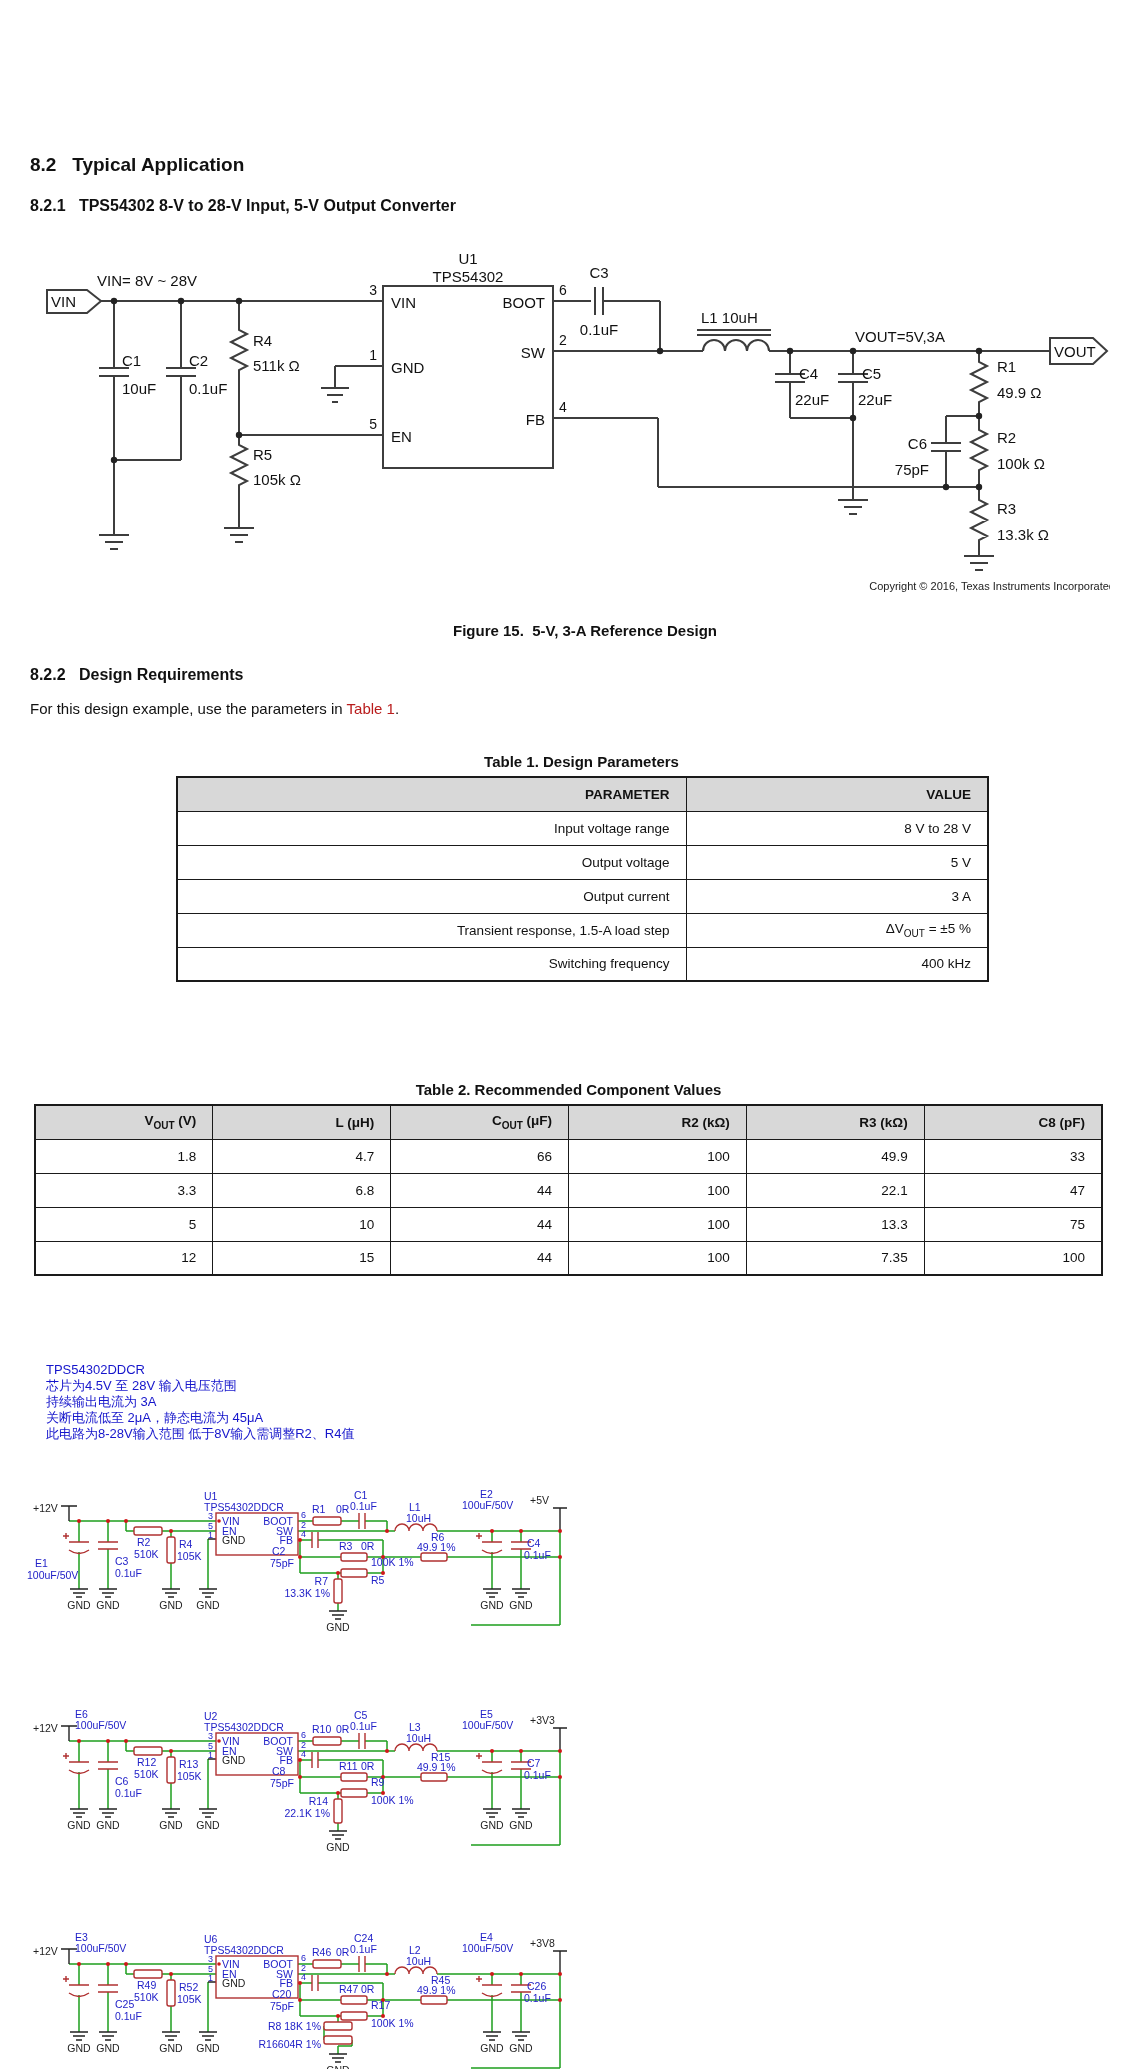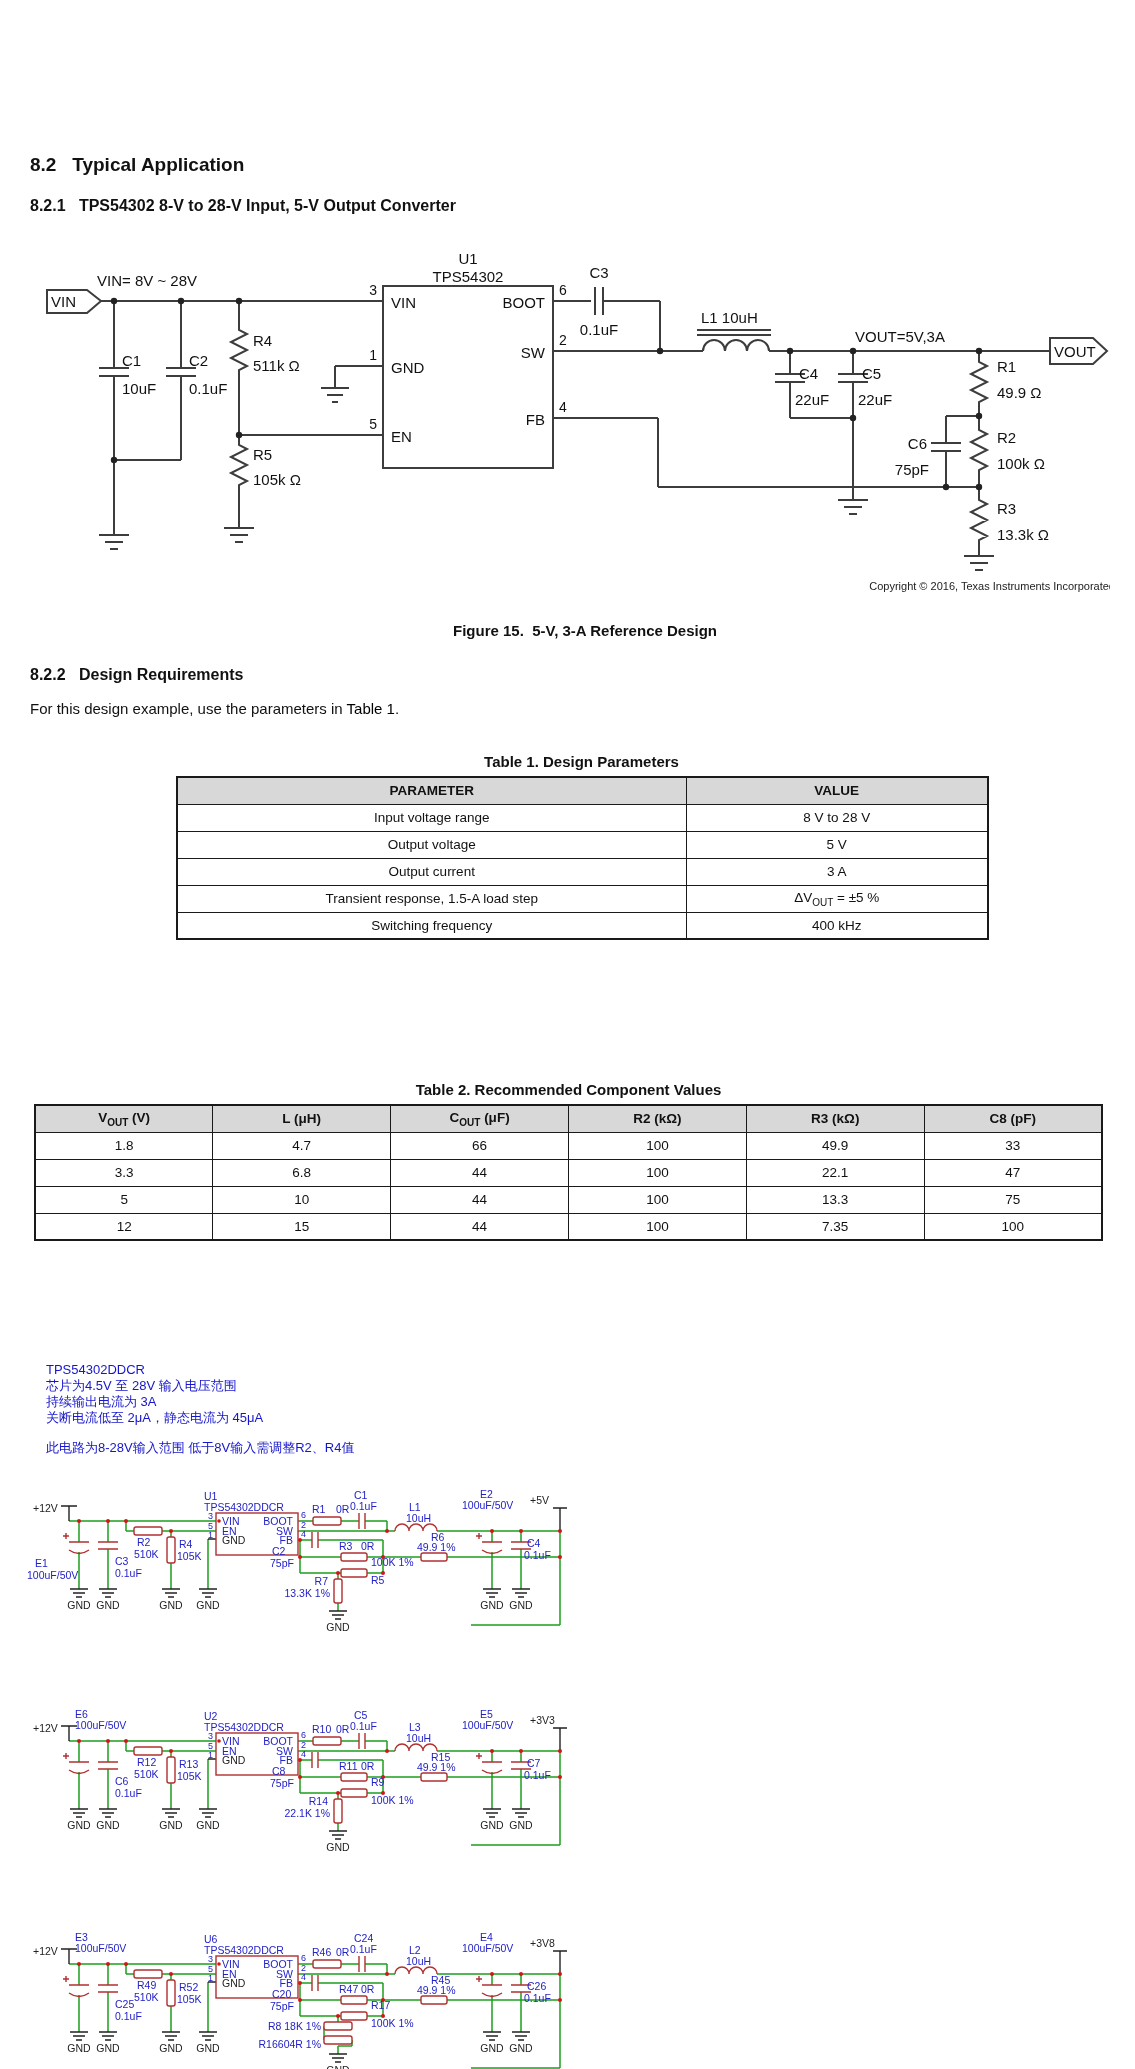--- a/index.html
+++ b/index.html
@@ -4,33 +4,33 @@
 <style>
 *{margin:0;padding:0;box-sizing:border-box}
 body{background:#fff}
 .page{position:relative;width:1135px;height:2069px;background:#fff;overflow:hidden;
   font-family:"Liberation Sans",sans-serif;color:#111}
 .h-main{position:absolute;left:30px;top:154px;font-size:19px;font-weight:bold}
 .h-sub{position:absolute;left:30px;font-size:16px;font-weight:bold}
 #h821{top:197px}
 #h822{top:666px}
 .body-text{position:absolute;left:30px;top:700px;font-size:15px}
-.doc-link{color:#000000;cursor:pointer;text-decoration:none}
+.doc-link{color:#b91c1c;cursor:pointer;text-decoration:none}
 .fig-cap{position:absolute;left:35px;top:622px;width:1100px;text-align:center;font-size:15px;font-weight:bold}
 .tbl-title{position:absolute;text-align:center;font-size:15px;font-weight:bold}
 #t1-title{left:176px;top:753px;width:811px}
 #t2-title{left:34px;top:1081px;width:1069px}
 table{position:absolute;border-collapse:collapse;table-layout:fixed;font-size:13.5px;background:#fff}
-td,th{border:1px solid #1a1a1a;height:27px;text-align:center;vertical-align:middle;font-weight:normal;padding:0 4px}
+td,th{border:1px solid #1a1a1a;height:34px;text-align:right;vertical-align:middle;font-weight:normal;padding:0 16px}
 thead th{background:#d8d8d8;font-weight:bold}
 #table1{left:176px;top:776px;width:811px;border:2px solid #1a1a1a}
 #table2{left:34px;top:1104px;width:1069px;border:2px solid #1a1a1a}
 sub{font-size:10px}
 .notes{position:absolute;left:46px;top:1362px;font-size:13px;line-height:16px;color:#1515cb}
-.note-gap{margin-top:14px}
+.note-gap{}
 #fig15{position:absolute;left:25px;top:238px}
 svg text{font-family:"Liberation Sans",sans-serif}
 .f15w{stroke:#3d3d3d;stroke-width:2;fill:none}
 .f15t{font-size:15px;fill:#111}
 .f15n{font-size:14px;fill:#111}
 .f15s{font-size:11px;fill:#222}
 .sch{position:absolute;left:25px;width:545px;height:186px}
 #sch1{top:1485px}#sch2{top:1705px}#sch3{top:1928px}
 .var-vert .only-par{display:none}
 .var-par .only-vert{display:none}

